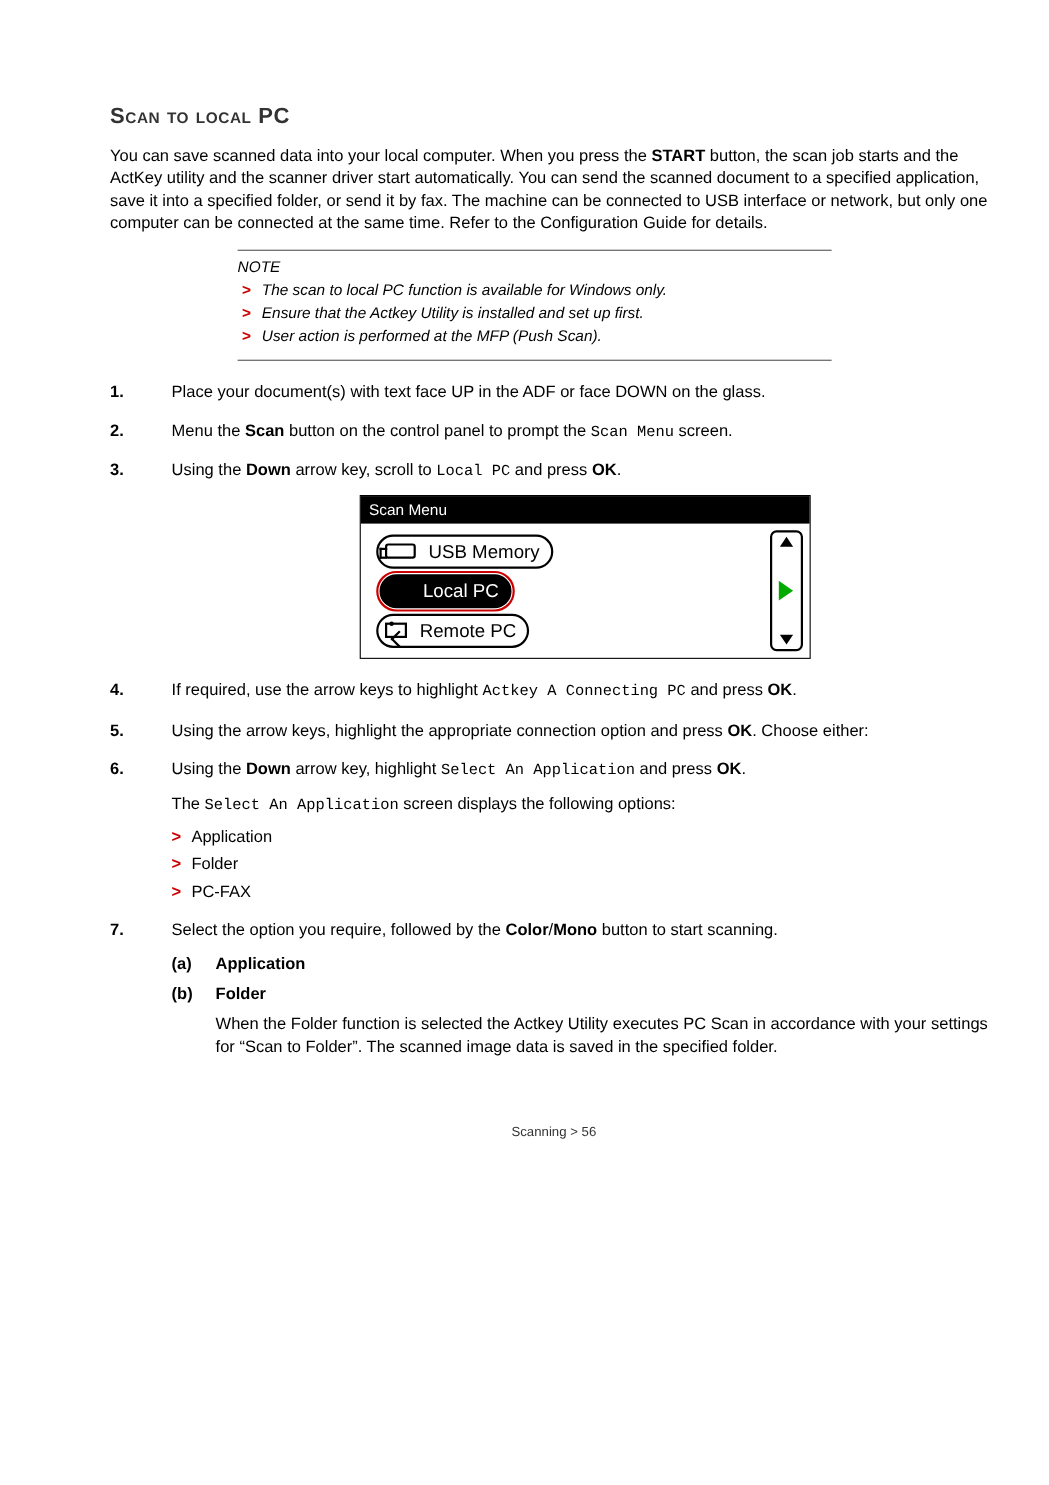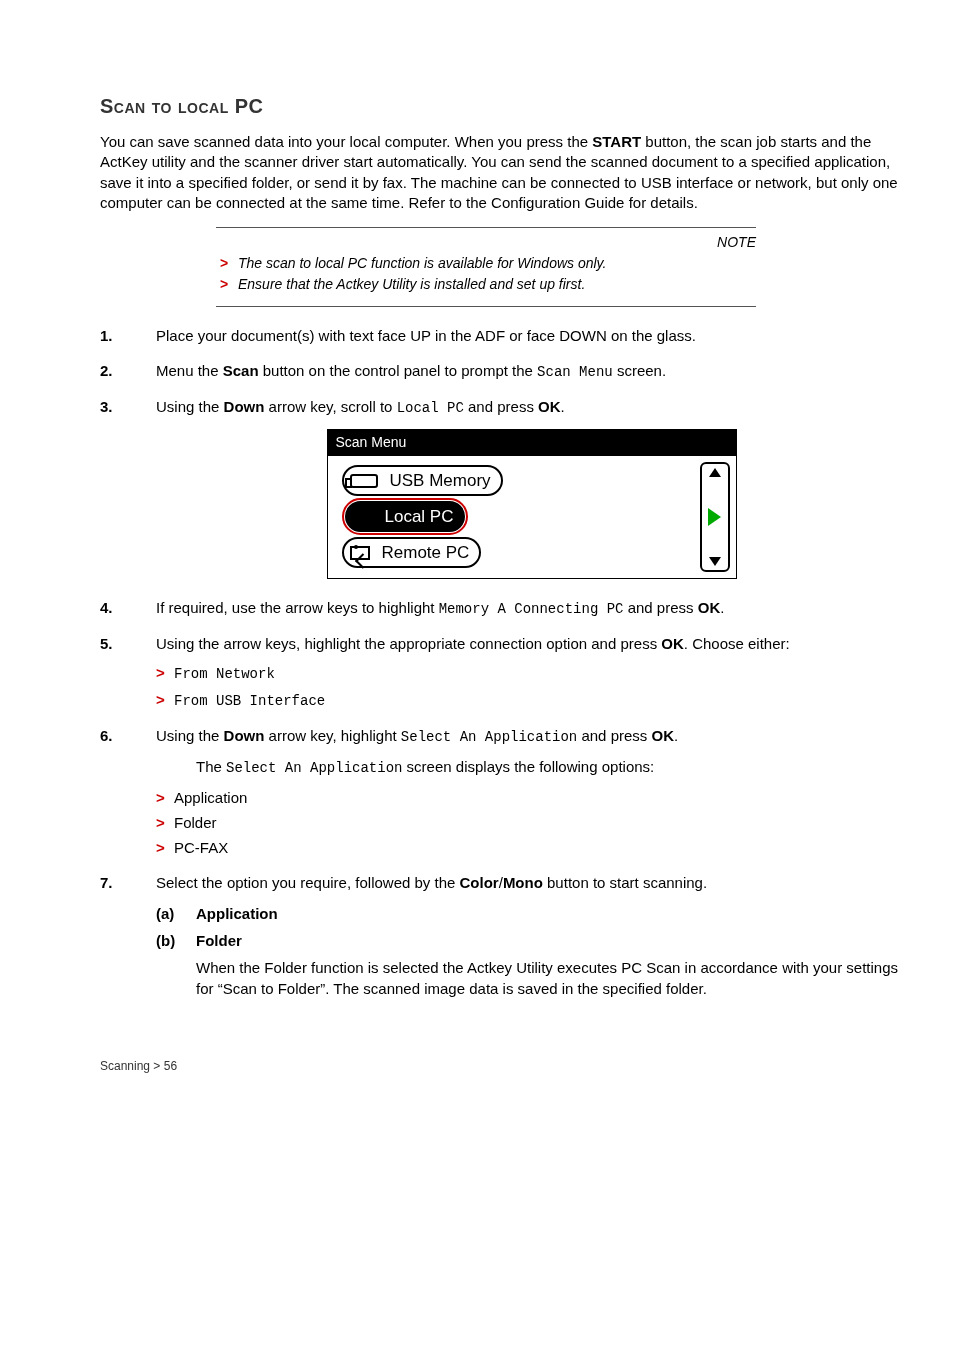--- a/index.html
+++ b/index.html
@@ -1,21 +1,21 @@
 <!DOCTYPE html>
 <html><head>
 <meta charset="utf-8">
 <style>
   * { box-sizing: border-box; margin: 0; padding: 0; }
   html, body { width: 954px; background: #fff; font-family: Verdana, Geneva, sans-serif; color: #000; }
   .page { padding: 95px 47px 40px 100px; }
   h2.section-title { font-family: Verdana, sans-serif; font-variant: small-caps; font-weight: bold; font-size: 20px; color: #333; margin-bottom: 14px; letter-spacing: 0.5px; }
   p.intro { font-size: 15px; line-height: 1.35; margin-bottom: 14px; }
   .note-block { margin: 0 0 18px 116px; width: 540px; border-top: 1px solid #555; border-bottom: 1px solid #555; padding: 6px 0 10px 0; font-style: italic; font-size: 14px; }
-  .note-title { font-style: italic; margin-bottom: 4px; font-size: 14px; text-align: right; }
+  .note-title { font-style: italic; margin-bottom: 4px; font-size: 14px; }
   .note-list { list-style: none; padding-left: 4px; }
   .note-list li { position: relative; padding-left: 18px; margin: 2px 0; line-height: 1.35; }
   .note-list li::before { content: ">"; position: absolute; left: 0; top: 0; color: #c00; font-weight: bold; font-style: normal; }
   ol.steps { list-style: none; counter-reset: step; margin-top: 8px; }
   ol.steps > li { position: relative; padding-left: 56px; margin-bottom: 14px; font-size: 15px; line-height: 1.4; }
   ol.steps > li::before { counter-increment: step; content: counter(step) "."; position: absolute; left: 0; top: 0; font-weight: bold; }
   b { font-weight: bold; }
   code, .mono { font-family: "Courier New", monospace; font-size: 14px; }
   .sub-list { list-style: none; margin-top: 8px; }
   .sub-list li { position: relative; padding-left: 18px; margin: 4px 0; }
@@ -42,38 +42,39 @@
   .ic { display:inline-block; }
   .ic-usb { width:28px;height:14px;border:2.5px solid #000;border-radius:3px;position:relative; }
   .ic-usb::before { content:"";position:absolute;left:-7px;top:2px;width:5px;height:6px;border:2px solid #000;border-right:none; }
   .ic-pc { width:20px;height:14px;border:2.5px solid #fff;position:relative; }
   .ic-pc::after { content:"";position:absolute;left:4px;bottom:-5px;width:12px;height:3px;background:#fff; }
   .sm-item:not(.selected) .ic-pc { border-color:#000; }
   .sm-item:not(.selected) .ic-pc::after { background:#000; }
   .ic-remote { width:20px;height:14px;border:2.5px solid #000;position:relative; }
   .ic-remote::before { content:"";position:absolute;left:3px;top:2px;width:9px;height:9px;border-left:2px solid #000;border-bottom:2px solid #000;transform:rotate(45deg);transform-origin:left bottom; }
   .ic-remote::after { content:"";position:absolute;left:2px;top:-3px;width:4px;height:4px;background:#000;border-radius:50%; }
-  .footer { text-align:left; font-size: 12px; color:#333; margin-top: 60px; }
+  .footer { text-align:center; font-size: 12px; color:#333; margin-top: 60px; }
 </style>
 </head>
 <body>
 
 <div class="page">
 
   <h2 class="section-title">Scan to local PC</h2>
 
   <p class="intro">
     You can save scanned data into your local computer. When you press the <b>START</b> button, the scan job starts and the ActKey utility and the scanner driver start automatically. You can send the scanned document to a specified application, save it into a specified folder, or send it by fax. The machine can be connected to USB interface or network, but only one computer can be connected at the same time. Refer to the Configuration Guide for details.
   </p>
 
   <div class="note-block">
     <div class="note-title">NOTE</div>
     <ul class="note-list">
       <li>The scan to local PC function is available for Windows only.</li>
       <li>Ensure that the Actkey Utility is installed and set up first.</li>
+      <li>User action is performed at the MFP (Push Scan).</li>
     </ul>
   </div>
 
   <ol class="steps">
     <li>Place your document(s) with text face UP in the ADF or face DOWN on the glass.</li>
 
     <li>
       <span>Menu the </span><b>Scan</b><span> button on the control panel to prompt the </span><span class="mono">Scan Menu</span><span> screen.</span>
     </li>
 
@@ -106,34 +107,30 @@
           <div class="sm-scroll">
             <div class="tri-up"></div>
             <div class="play"></div>
             <div class="tri-down"></div>
           </div>
         </div>
       </div>
     </li>
 
     <li>
-      <span>If required, use the arrow keys to highlight </span><span class="mono">Memory A Connecting PC</span><span> and press </span><b>OK</b><span>.</span>
+      <span>If required, use the arrow keys to highlight </span><span class="mono">Actkey A Connecting PC</span><span> and press </span><b>OK</b><span>.</span>
     </li>
 
     <li>
       <span>Using the arrow keys, highlight the appropriate connection option and press </span><b>OK</b><span>. Choose either:</span>
-      <ul class="sub-list">
-        <li><span class="mono">From Network</span></li>
-        <li><span class="mono">From USB Interface</span></li>
-      </ul>
     </li>
 
     <li>
       <span>Using the </span><b>Down</b><span> arrow key, highlight </span><span class="mono">Select An Application</span><span> and press </span><b>OK</b><span>.</span>
-      <div style="margin-top:8px;margin-left:40px;">
+      <div style="margin-top:8px;">
         <span>The </span><span class="mono">Select An Application</span><span> screen displays the following options:</span>
       </div>
       <ul class="sub-list">
         <li>Application</li>
         <li>Folder</li>
         <li>PC-FAX</li>
       </ul>
     </li>
 
     <li>

